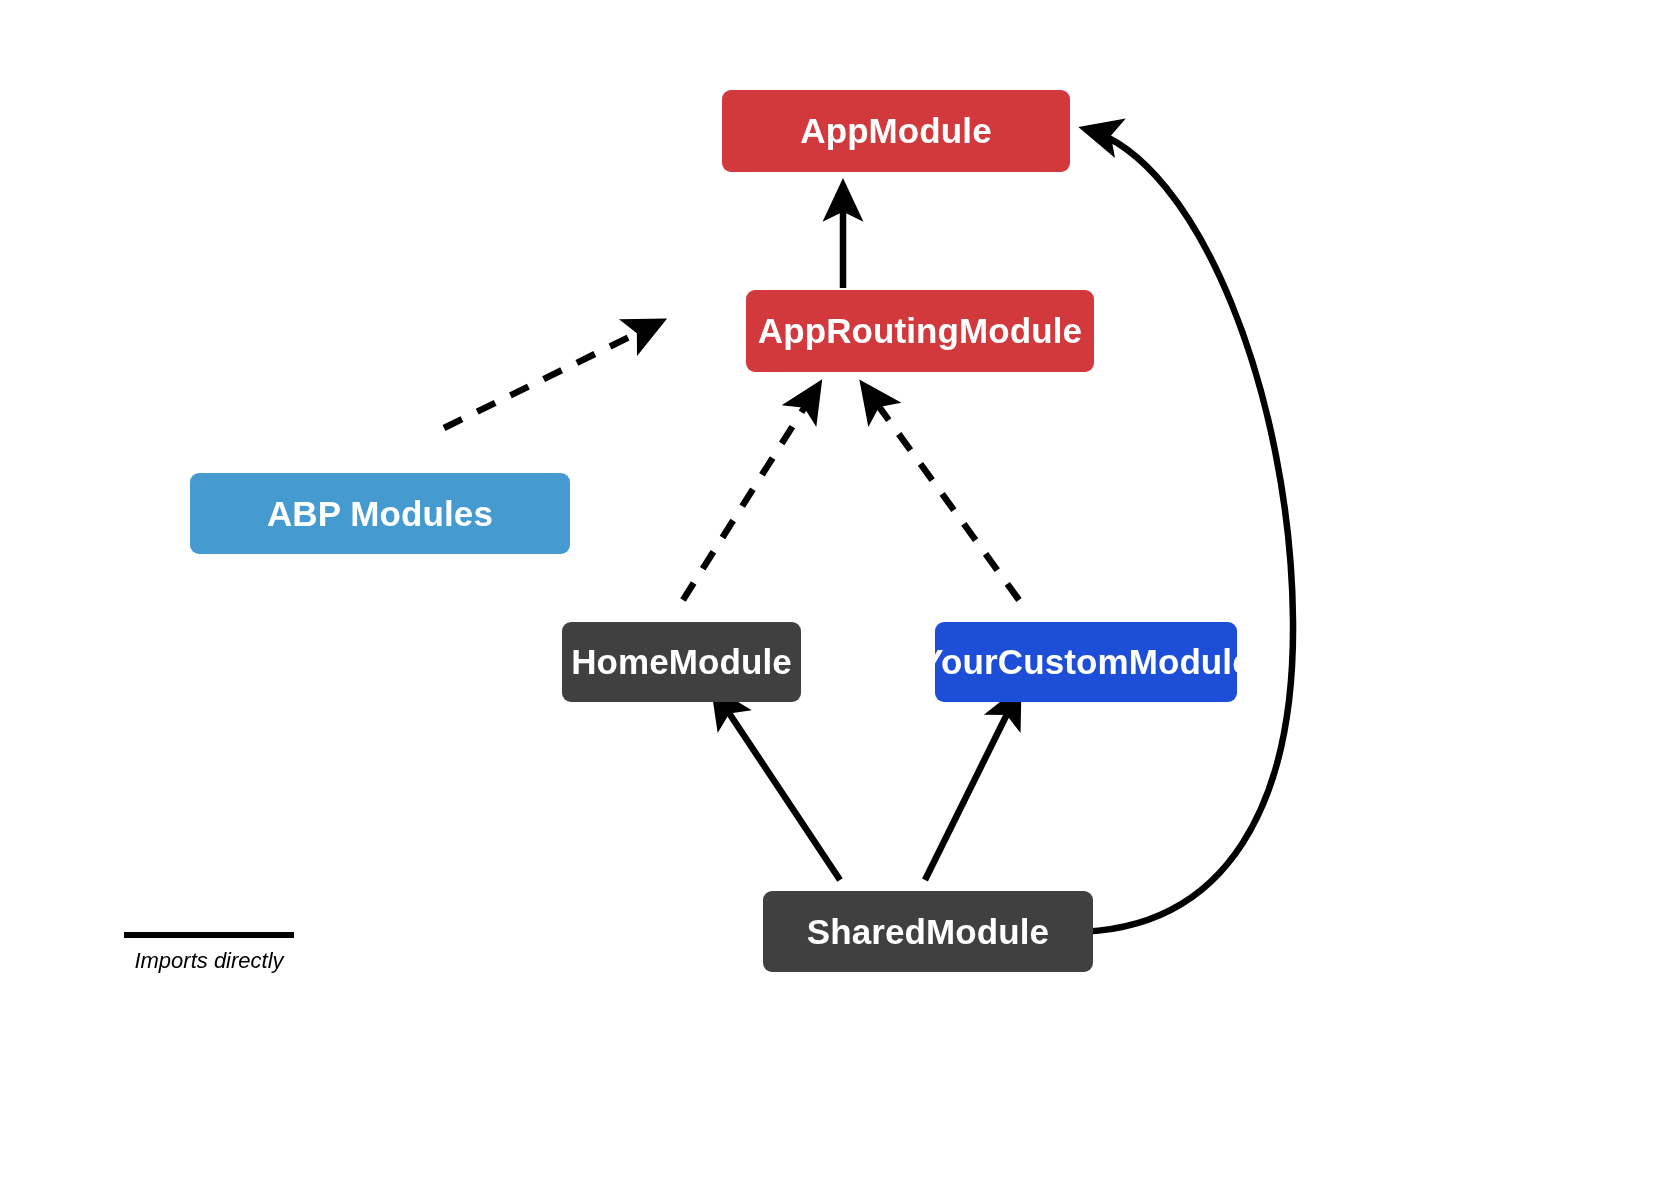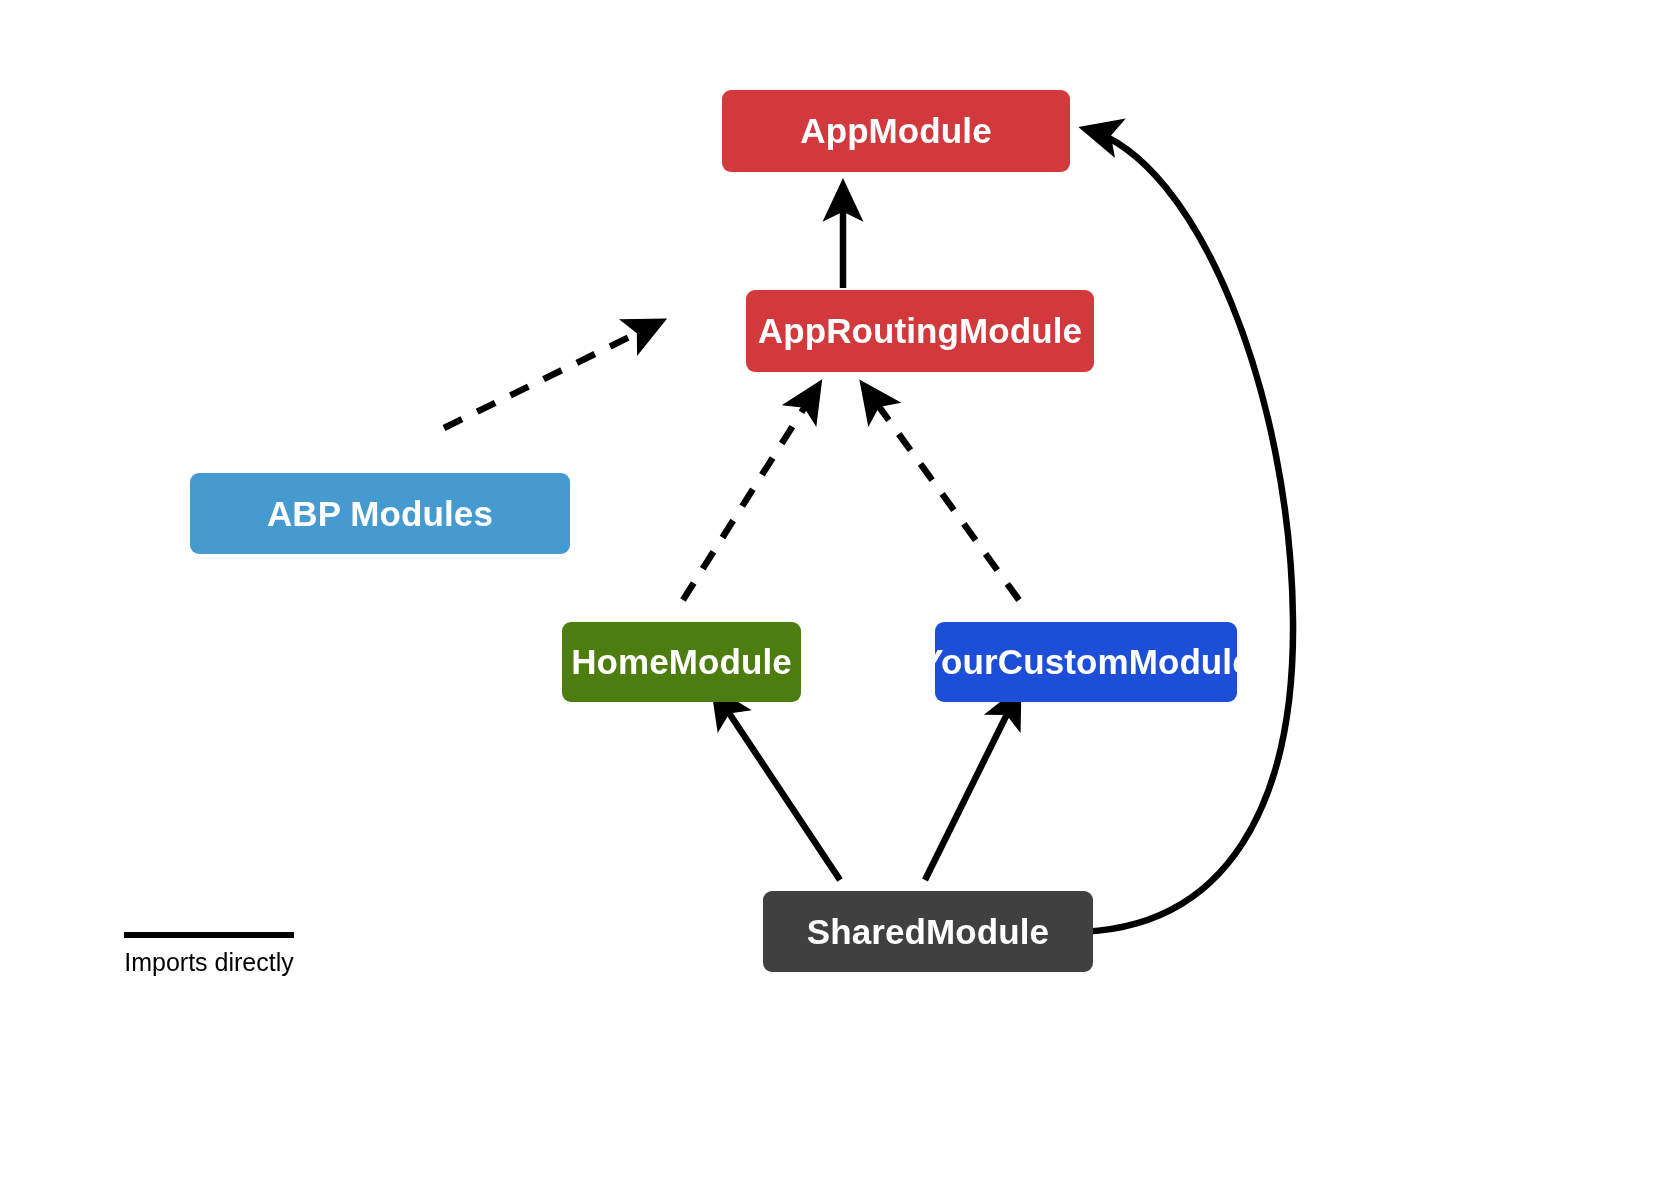--- a/index.html
+++ b/index.html
@@ -61,23 +61,24 @@
   }
   .legend-swatch.dash {
     border-top-style: dashed;
   }
   .legend-label {
     position: absolute;
     top: 28px;
     left: 0;
     width: 100%;
     text-align: center;
-    font-size: 25px;
+    font-size: 22px;
     color: #000000;
     white-space: nowrap;
+    font-style: italic;
   }
 </style>
 </head>
 <body>
 
 <div id="canvas">
 
   <svg id="edges" viewBox="0 0 1670 1198" xmlns="http://www.w3.org/2000/svg">
     <defs>
       <marker id="arrow" viewBox="0 0 12 12" refX="9.4" refY="6" markerWidth="7" markerHeight="7" orient="auto-start-reverse">
@@ -105,21 +106,21 @@
   </div>
 
   <div class="node" style="left:722px; top:290px; width:348px; height:82px; background:#d2393c;margin-left:24px;">
     <span>AppRoutingModule</span>
   </div>
 
   <div class="node" style="left:190px; top:457px; width:380px; height:81px; background:#459bd0;margin-top:16px;">
     <span>ABP Modules</span>
   </div>
 
-  <div class="node" style="left:562px; top:622px; width:239px; height:80px; background:#4d7c0f;">
+  <div class="node" style="left:562px; top:622px; width:239px; height:80px; background:#404040;">
     <span>HomeModule</span>
   </div>
 
   <div class="node" style="left:935px; top:622px; width:302px; height:80px; background:#1d4ed8;">
     <span>YourCustomModule</span>
   </div>
 
   <div class="node" style="left:763px; top:891px; width:330px; height:81px; background:#404040;">
     <span>SharedModule</span>
   </div>

